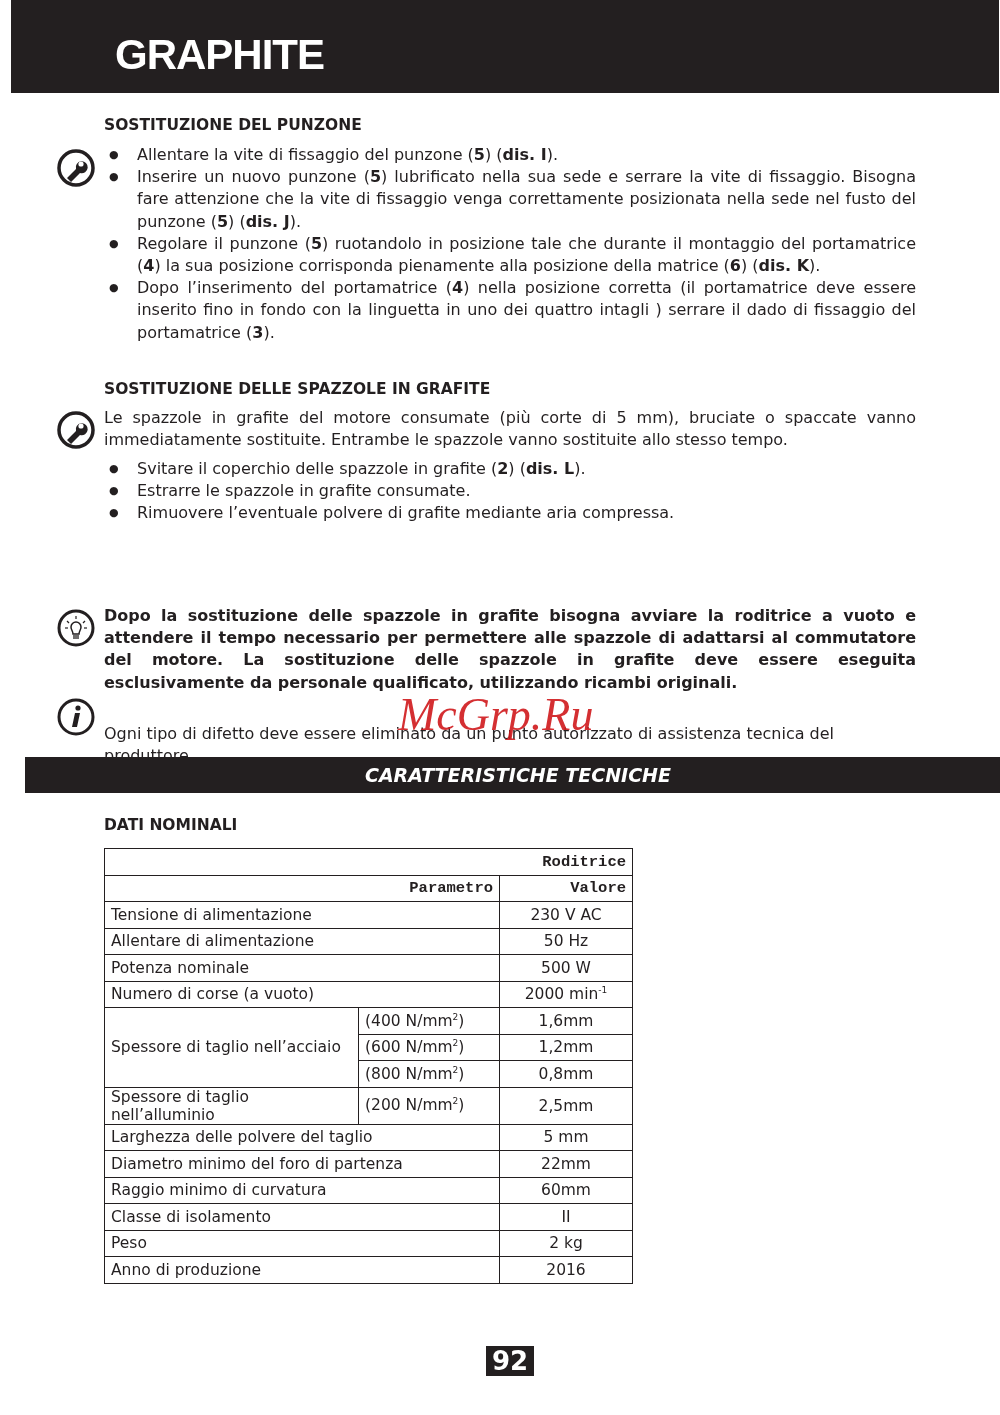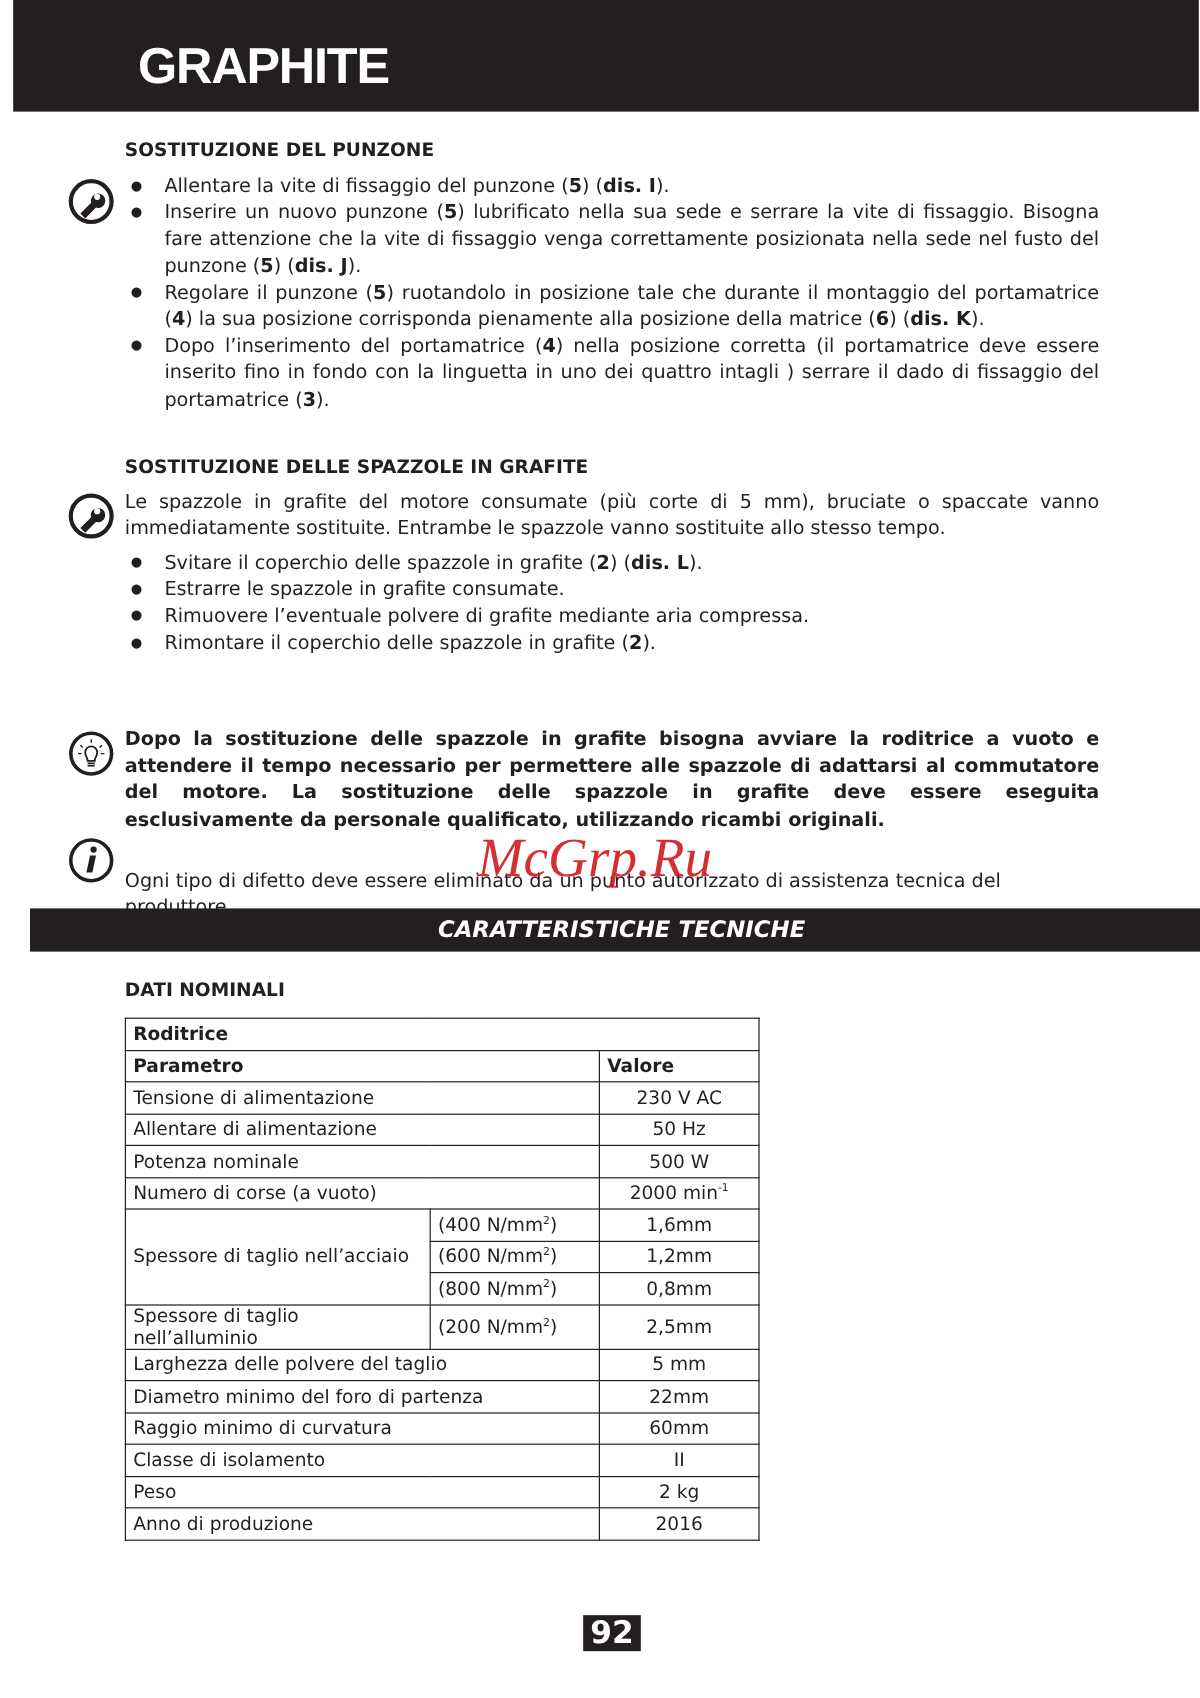--- a/index.html
+++ b/index.html
@@ -13,21 +13,21 @@
   .text-block { position: absolute; left: 104px; width: 812px; font-size: 16px; line-height: 22.2px; text-align: justify; color: #231f20; }
   ul.bullets { list-style: none; margin: 0; padding: 0; }
   ul.bullets li { position: relative; padding-left: 33px; text-align: justify; }
   ul.bullets li::before { content: "●"; position: absolute; left: 5px; top: 0; font-size: 11px; }
   b { font-weight: bold; }
   .bold-block { font-weight: bold; }
   .band { position: absolute; left: 25px; top: 757px; width: 986px; height: 36px; background: #231f20;
           color: #fff; text-align: center; font-style: italic; font-weight: bold; font-size: 19px; line-height: 36px; }
   table.spec { position: absolute; left: 104px; top: 848px; width: 529px; border-collapse: collapse; font-size: 15.5px; }
   table.spec td, table.spec th { border: 1.5px solid #231f20; height: 25.5px; padding: 0 6px; font-weight: normal; }
-  table.spec th { font-weight: bold; text-align: left; }
+  table.spec th { font-weight: bold; text-align: right; font-family: Liberation Mono, monospace; }
   table.spec td.val { text-align: center; width: 120px; }
   table.spec td.sub { width: 128px; }
   sup { font-size: 9px; }
   .page-num { position: absolute; left: 486px; top: 1346px; width: 48px; height: 30px; background: #231f20;
               color: #fff; font-weight: bold; font-size: 26px; text-align: center; line-height: 30px; }
   .watermark { position: absolute; left: 398px; top: 688px; color: #d0191c; font-style: italic;
                font-size: 46px; font-family: Liberation Serif, serif; opacity: 0.9; }
 </style>
 </head>
 <body>
@@ -56,21 +56,20 @@
   <circle cx="20" cy="20" r="17" fill="none" stroke="#231f20" stroke-width="3.5"></circle>
   <path d="M11 30 L20 21 A6 6 0 1 1 24 25 L15 34 Z" fill="#231f20"></path>
   <circle cx="25" cy="16" r="2.6" fill="#fff"></circle>
 </svg>
 <div class="text-block" style="top:407px;">Le spazzole in grafite del motore consumate (più corte di 5 mm), bruciate o spaccate vanno immediatamente sostituite. Entrambe le spazzole vanno sostituite allo stesso tempo.</div>
 <div class="text-block" style="top:458px;">
   <ul class="bullets" id="list2">
       <li><span>Svitare il coperchio delle spazzole in grafite (</span><b>2</b><span>) (</span><b>dis. L</b><span>).</span></li>
       <li><span>Estrarre le spazzole in grafite consumate.</span></li>
       <li><span>Rimuovere l’eventuale polvere di grafite mediante aria compressa.</span></li>
-      <li><span>Rimontare il coperchio delle spazzole in grafite (</span><b>2</b><span>).</span></li>
     </ul>
 </div>
 
 <svg class="icon" style="top:608px;" viewBox="0 0 40 40">
   <circle cx="20" cy="20" r="17" fill="none" stroke="#231f20" stroke-width="3"></circle>
   <path d="M15 19 A5 5 0 1 1 25 19 C25 22 23 23 23 26 L17 26 C17 23 15 22 15 19 Z" fill="none" stroke="#231f20" stroke-width="1.5"></path>
   <line x1="17" y1="28" x2="23" y2="28" stroke="#231f20" stroke-width="1.3"></line>
   <line x1="17" y1="30" x2="23" y2="30" stroke="#231f20" stroke-width="1.3"></line>
   <line x1="20" y1="8" x2="20" y2="11" stroke="#231f20" stroke-width="1.2"></line>
   <line x1="11" y1="13" x2="13" y2="15" stroke="#231f20" stroke-width="1.2"></line>

